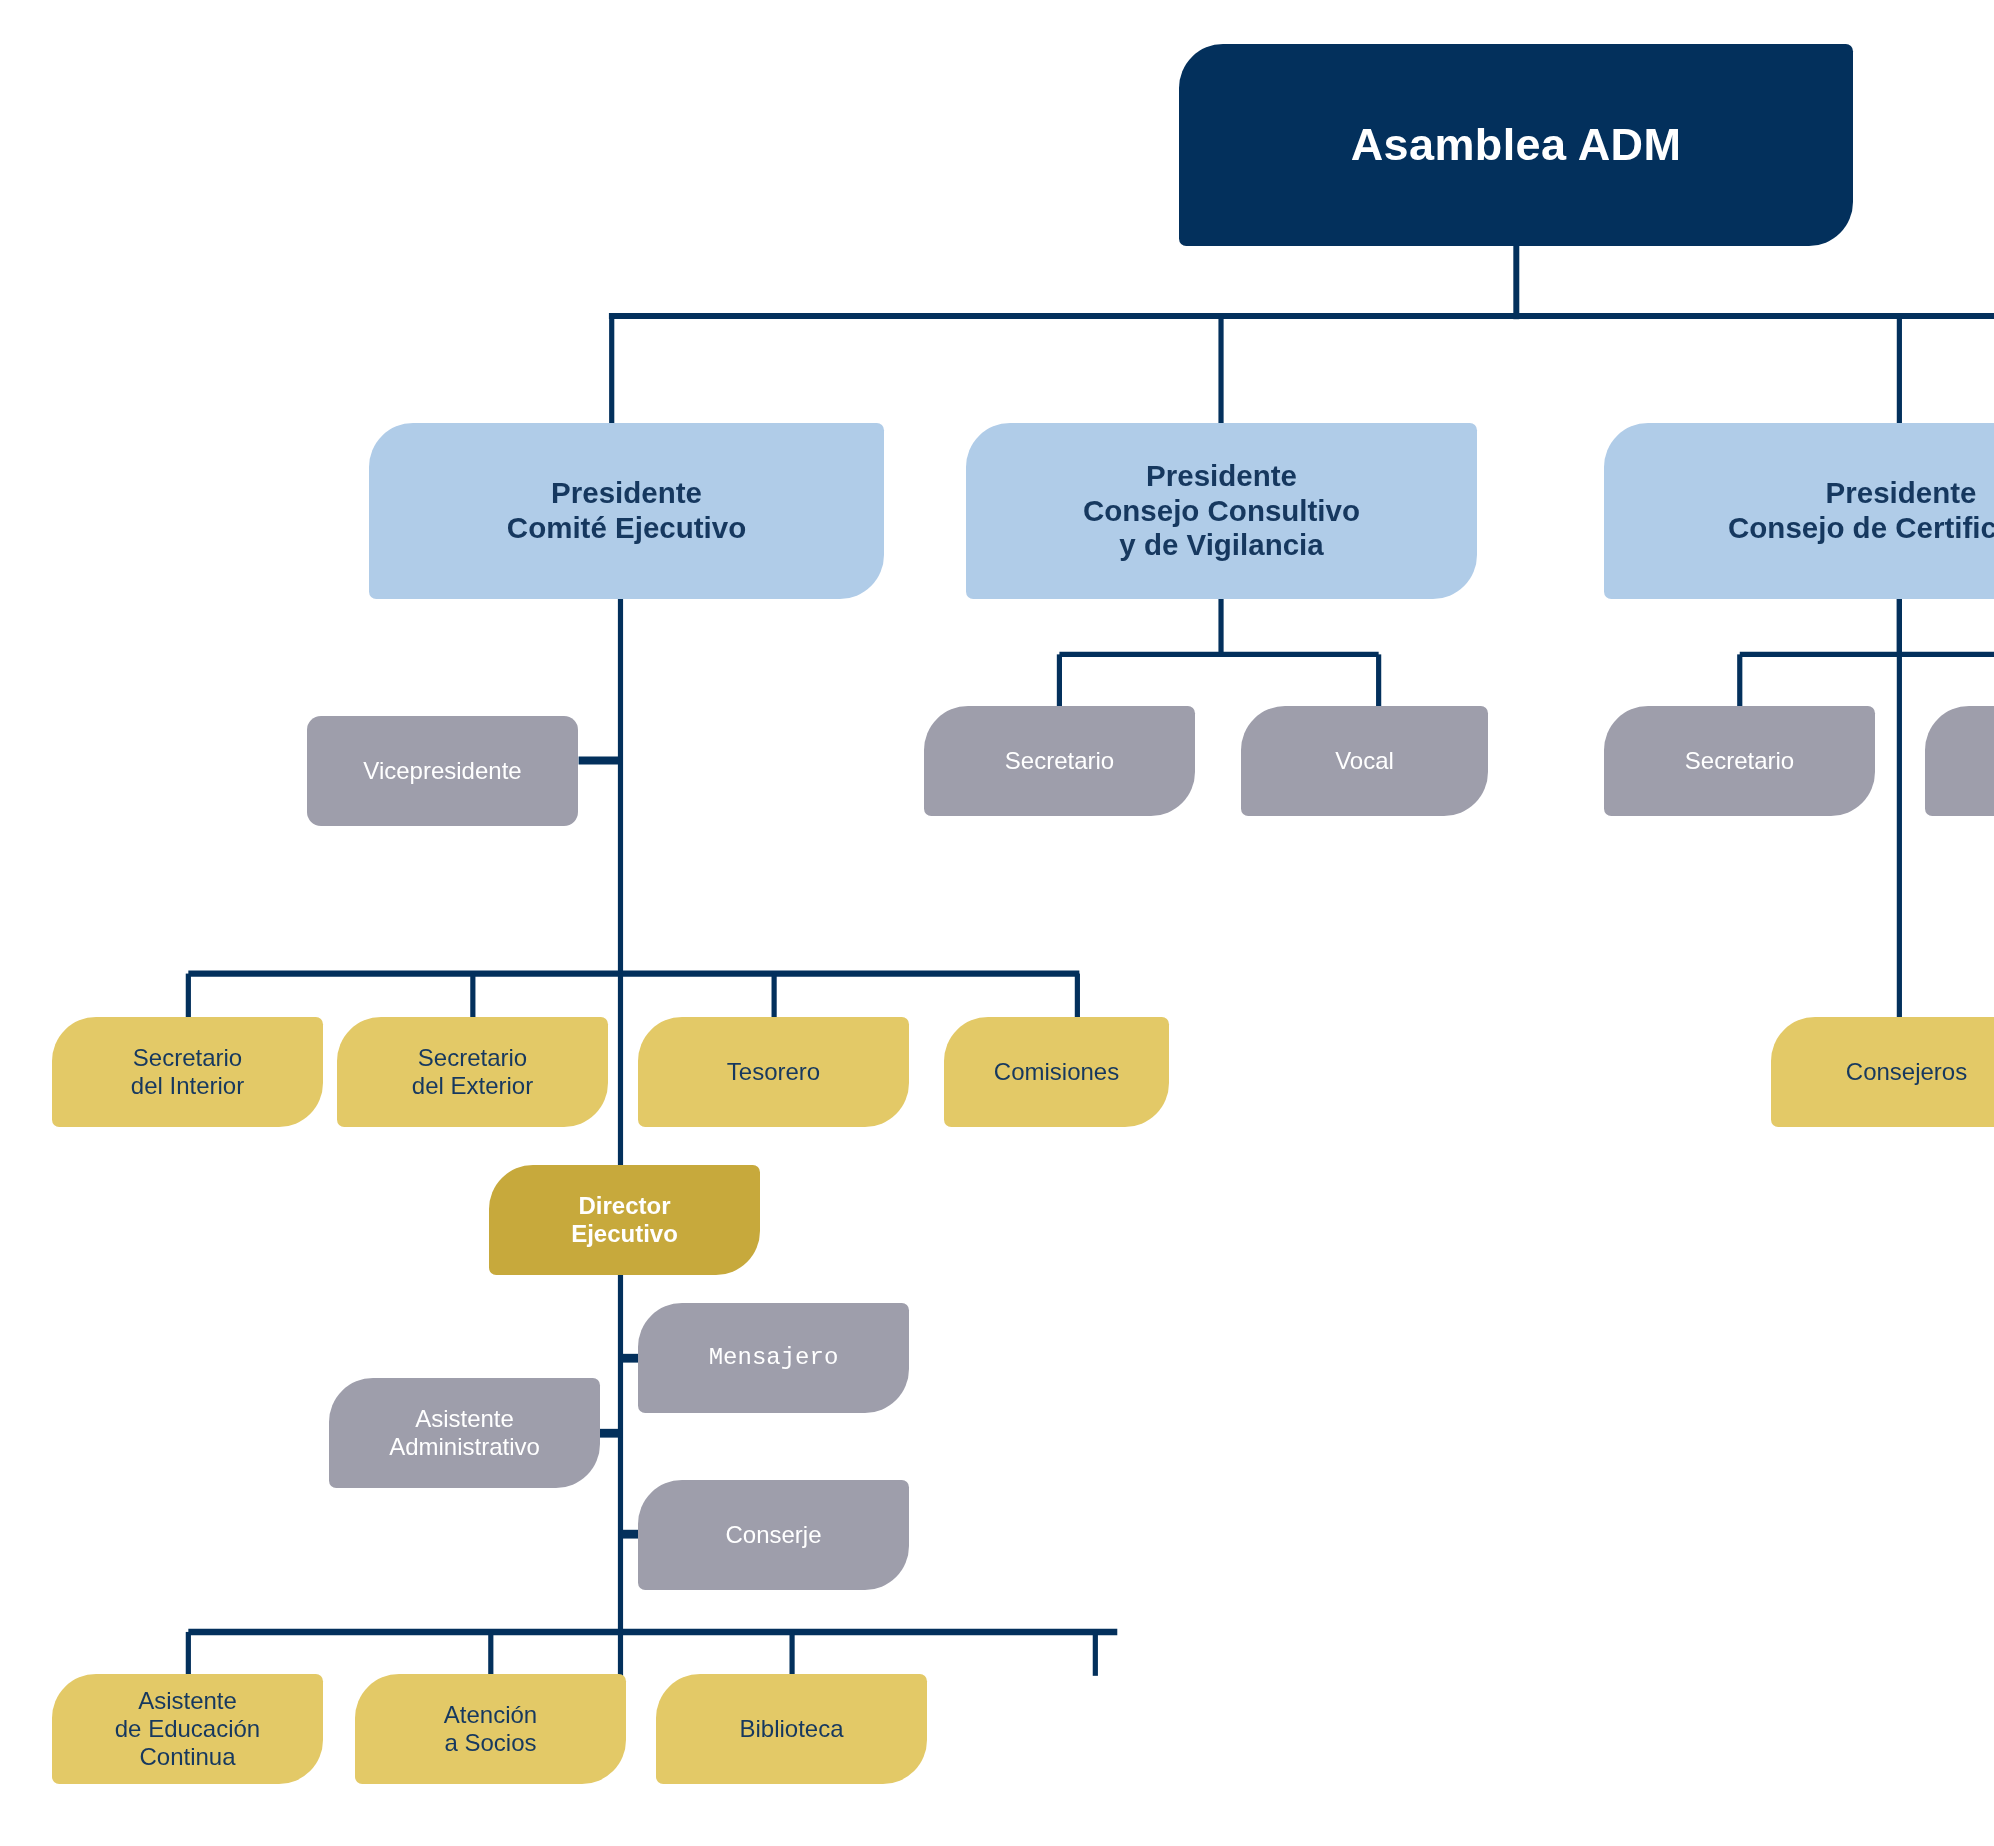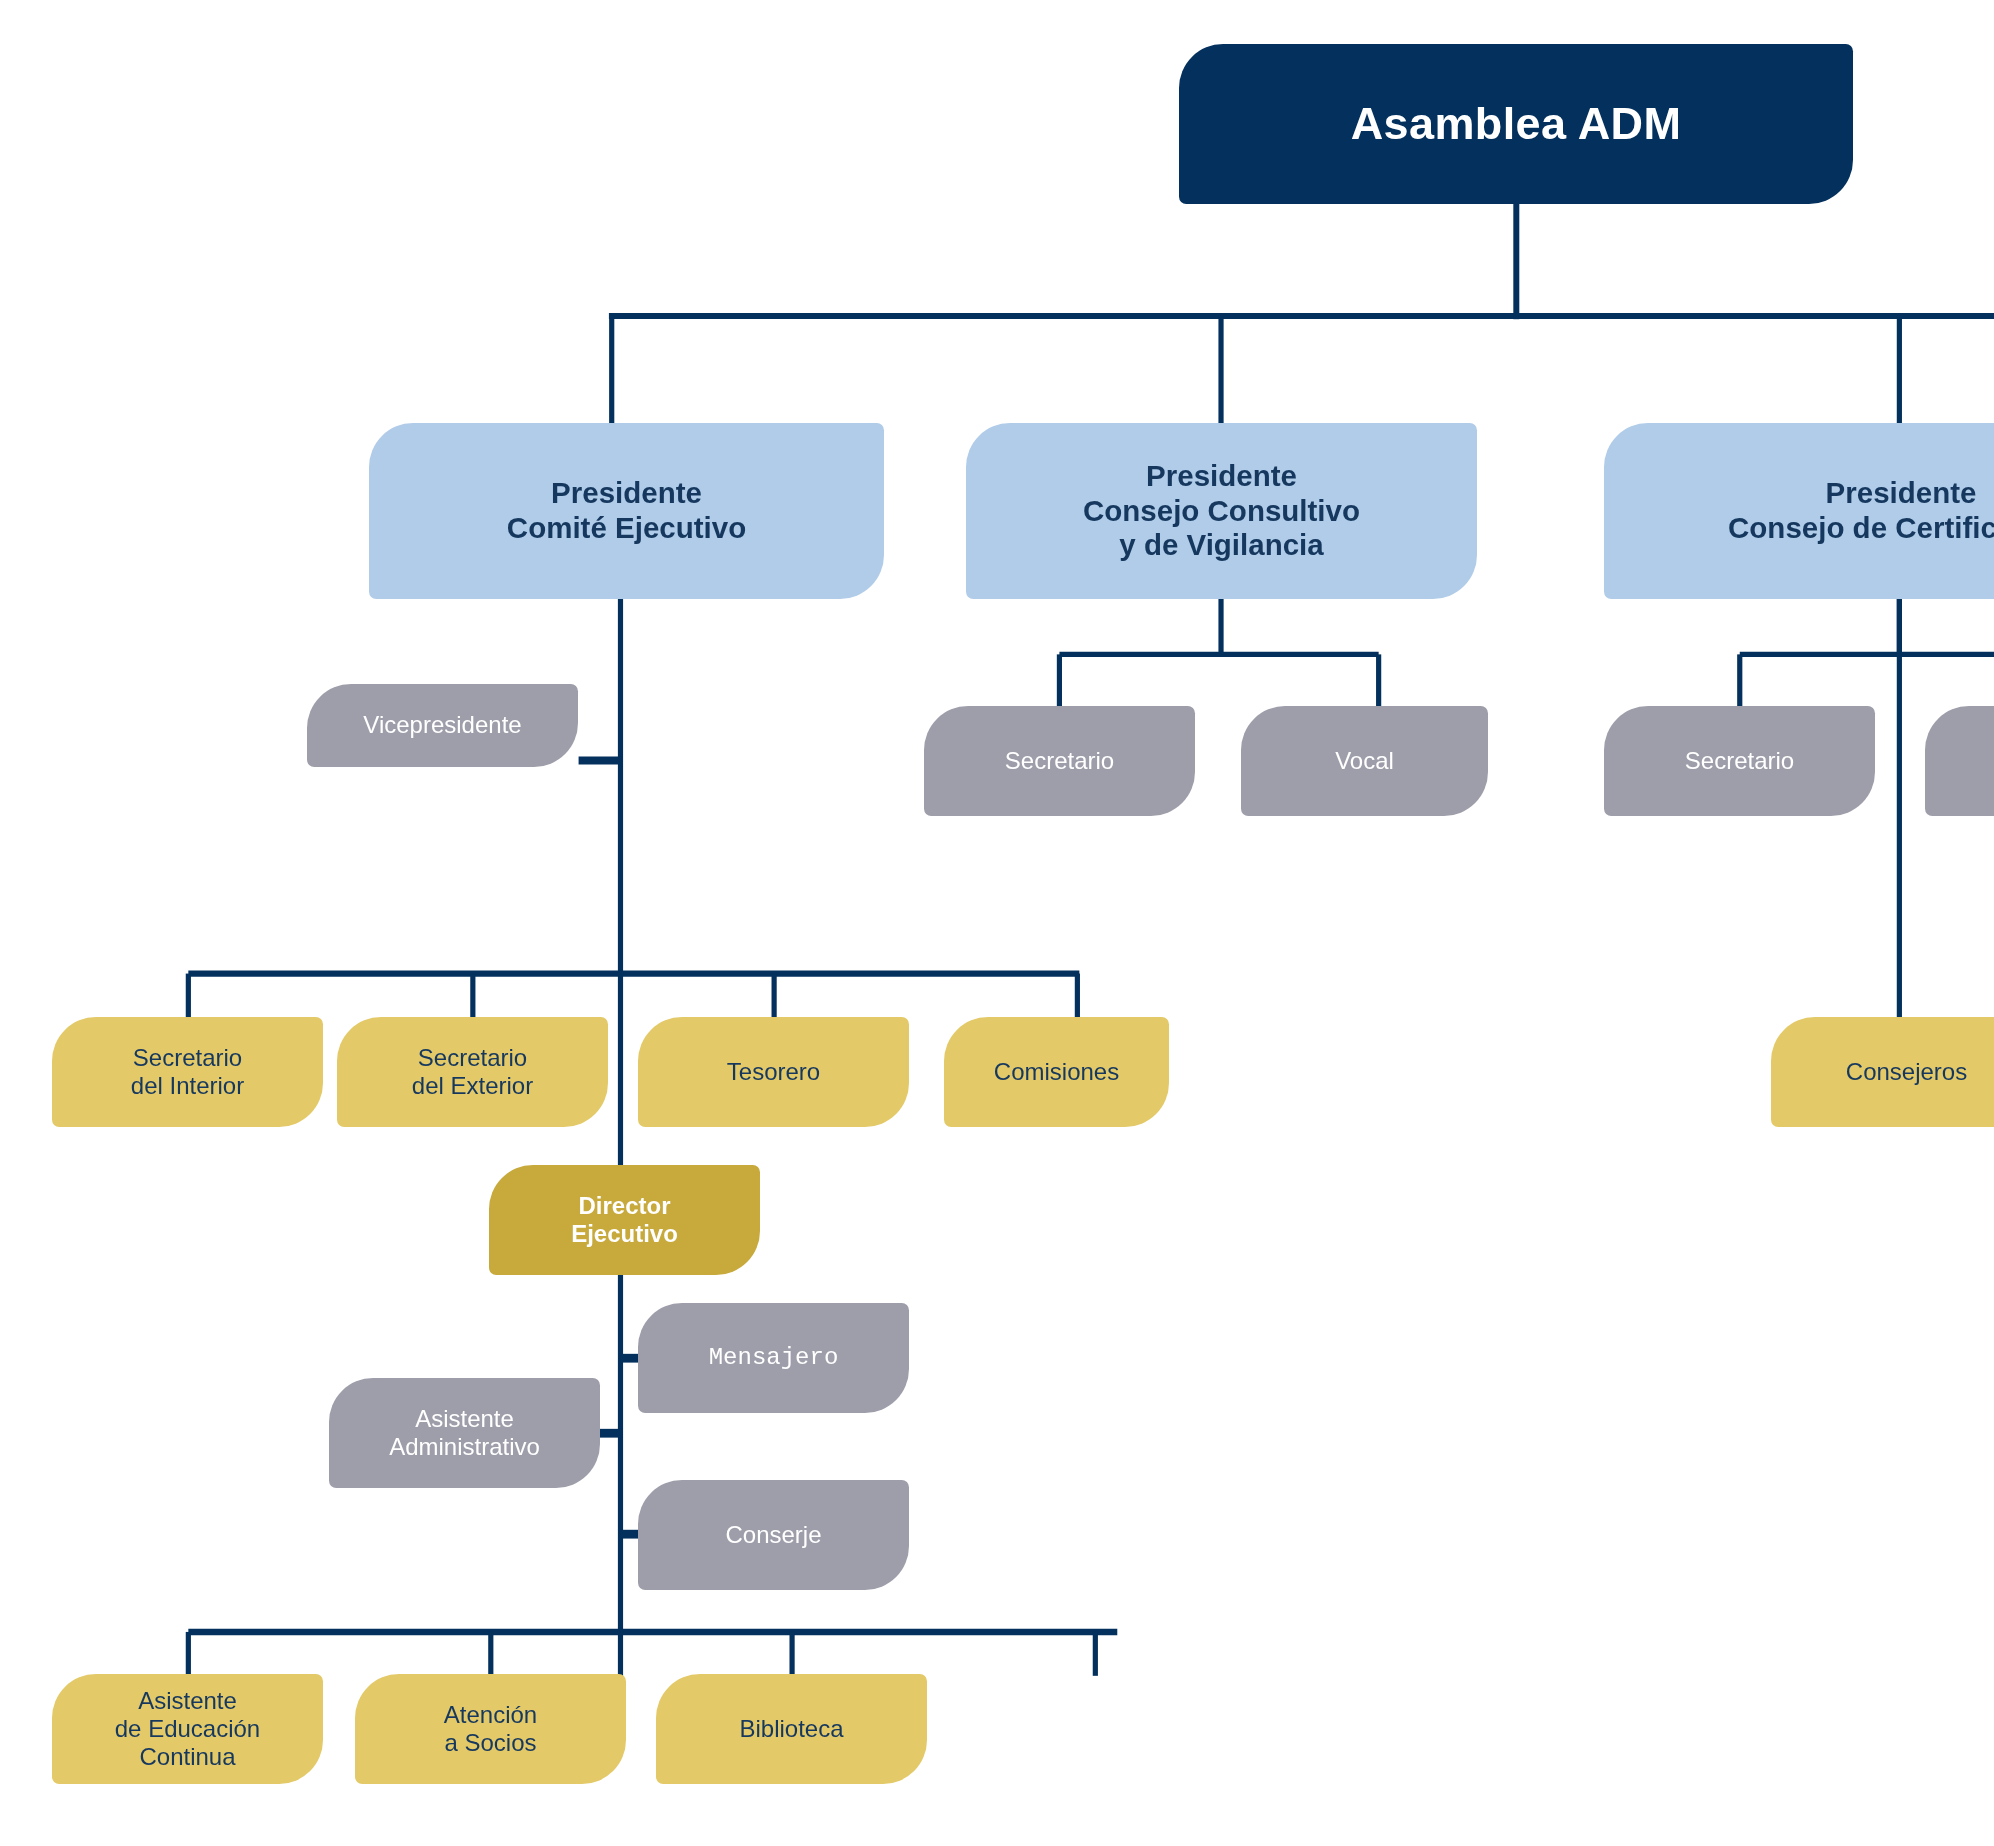--- a/index.html
+++ b/index.html
@@ -119,33 +119,33 @@
 
       <path d="M4760,1500 L4760,2555" stroke-width="13"></path>
 
       <path d="M6368,1500 L6368,1640" stroke-width="13"></path>
       <path d="M5985,1640 L6765,1640" stroke-width="13"></path>
       <path d="M5985,1640 L5985,1775" stroke-width="13"></path>
       <path d="M6765,1640 L6765,1775" stroke-width="13"></path>
     </g>
   </svg>
 
-  <div class="node shape-leaf lvl-root" style="left:1179px; top:44px; width:674px; height:160px;">Asamblea ADM</div>
+  <div class="node shape-leaf lvl-root" style="left:1179px; top:44px; width:674px; height:202px;">Asamblea ADM</div>
 
   <div class="node shape-leaf lvl-pres" style="left:369px; top:423px; width:515px; height:176px;">Presidente
 Comité Ejecutivo</div>
 
   <div class="node shape-leaf lvl-pres" style="left:966px; top:423px; width:511px; height:176px;">Presidente
 Consejo Consultivo
 y de Vigilancia</div>
 
   <div class="node shape-leaf lvl-pres" style="left:1604px; top:423px; width:594px; height:176px;">Presidente
 Consejo de Certificación</div>
 
-  <div class="node shape-leaf lvl-gray" style="left:307px; top:684px; width:271px; height:83px;">Vicepresidente</div>
+  <div class="node shape-leaf lvl-gray" style="left:307px; top:716px; width:271px; height:110px;border-radius:14px;">Vicepresidente</div>
 
   <div class="node shape-leaf lvl-gray" style="left:924px; top:706px; width:271px; height:110px;">Secretario</div>
 
   <div class="node shape-leaf lvl-gray" style="left:1241px; top:706px; width:247px; height:110px;">Vocal</div>
 
   <div class="node shape-leaf lvl-gray" style="left:1604px; top:706px; width:271px; height:110px;">Secretario</div>
 
   <div class="node shape-leaf lvl-gray" style="left:1925px; top:706px; width:271px; height:110px;">Tesorero</div>
 
   <div class="node shape-leaf lvl-yellow" style="left:52px; top:1017px; width:271px; height:110px;">Secretario

